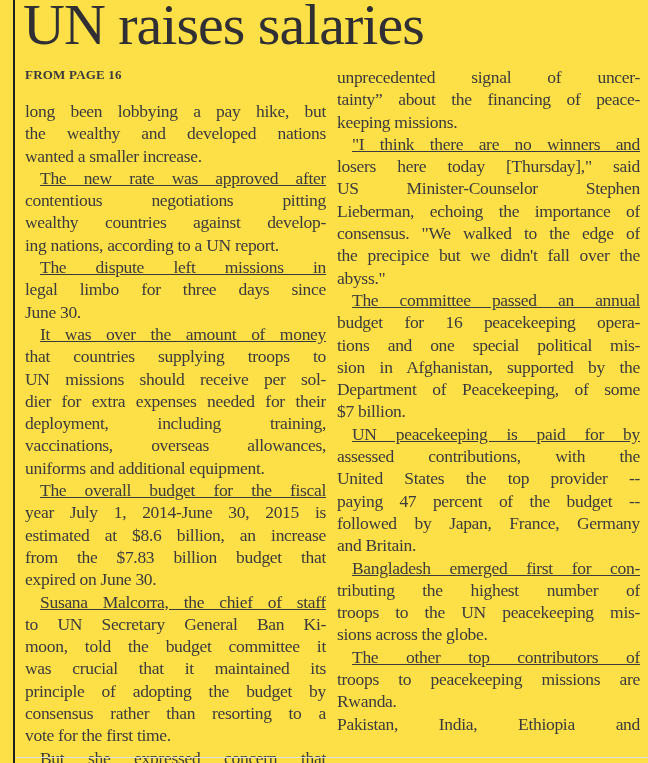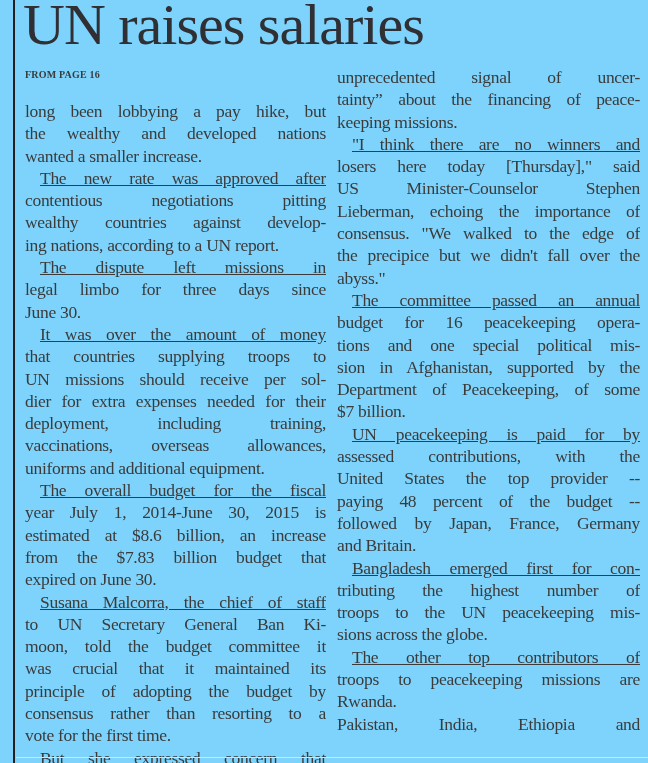--- a/index.html
+++ b/index.html
@@ -1,40 +1,40 @@
 <!DOCTYPE html>
 <html><head>
 <meta charset="utf-8">
 <style>
   html,body{margin:0;padding:0;background:#ffffff;}
   .page{
     position:relative;
     width:648px;height:763px;
-    background:#7dd3fc;
+    background:#fde047;
     overflow:hidden;
     font-family:"Liberation Serif", serif;
   }
   .vrule{
     position:absolute;left:13px;top:0;width:2px;height:763px;
     background:#1f1f1f;
   }
   .headline{
     position:absolute;left:23px;top:-6px;margin:0;
     font-family:"Liberation Serif", serif;
     font-weight:400;
     font-size:58px;line-height:62px;
     letter-spacing:-1px;
     color:#2f2f34;
     white-space:nowrap;
   }
   .kicker{
     position:absolute;left:25px;top:67px;
     font-family:"Liberation Serif", serif;
     font-weight:700;
-    font-size:10px;line-height:16px;
+    font-size:13px;line-height:16px;
     letter-spacing:0.2px;
     color:#3a3a3a;
   }
   .col{
     position:absolute;
     color:#3b3b3b;
   }
   .col-left{left:25px;top:100px;width:301px;}
   .col-right{left:337px;top:66px;width:303px;}
   .line{
@@ -116,21 +116,21 @@
       <div class="line last">abyss."</div>
       <div class="line j indent">The committee passed an annual</div>
       <div class="line j">budget for 16 peacekeeping opera-</div>
       <div class="line j">tions and one special political mis-</div>
       <div class="line j">sion in Afghanistan, supported by the</div>
       <div class="line j">Department of Peacekeeping, of some</div>
       <div class="line last">$7 billion.</div>
       <div class="line j indent">UN peacekeeping is paid for by</div>
       <div class="line j">assessed contributions, with the</div>
       <div class="line j">United States the top provider --</div>
-      <div class="line j">paying 48 percent of the budget --</div>
+      <div class="line j">paying 47 percent of the budget --</div>
       <div class="line j">followed by Japan, France, Germany</div>
       <div class="line last">and Britain.</div>
       <div class="line j indent">Bangladesh emerged first for con-</div>
       <div class="line j">tributing the highest number of</div>
       <div class="line j">troops to the UN peacekeeping mis-</div>
       <div class="line last">sions across the globe.</div>
       <div class="line j indent">The other top contributors of</div>
       <div class="line j">troops to peacekeeping missions are</div>
       <div class="line last">Rwanda.</div>
       <div class="line j">Pakistan, India, Ethiopia and</div>

